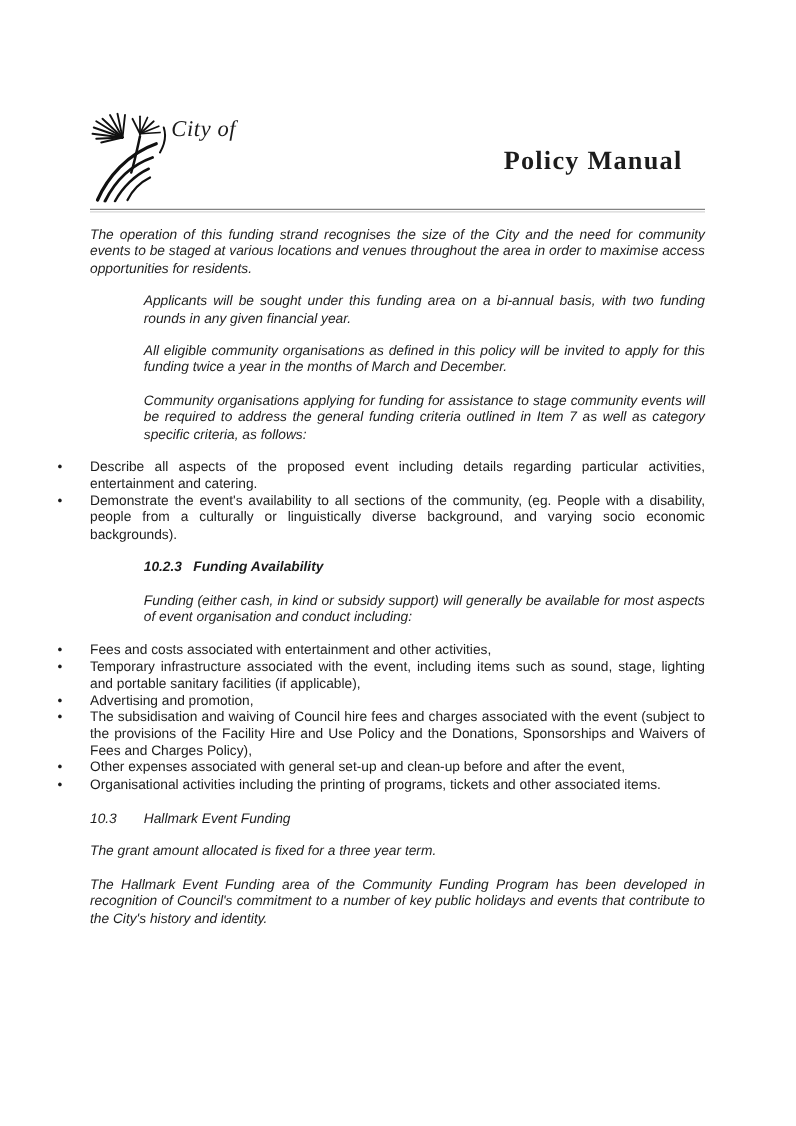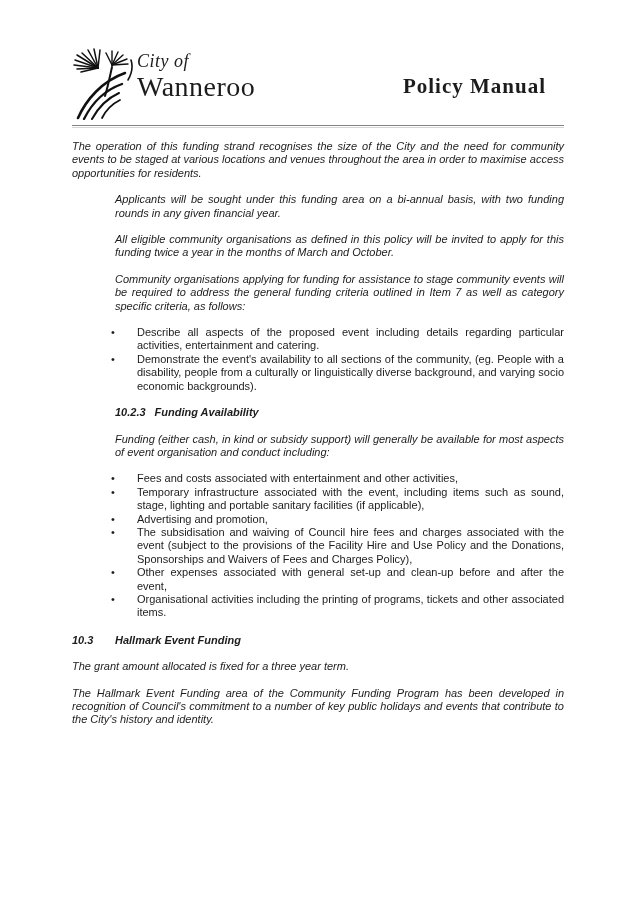--- a/index.html
+++ b/index.html
@@ -5,21 +5,21 @@
   html, body { margin: 0; padding: 0; background: #ffffff; }
   body {
     width: 637px; height: 901px;
     font-family: "Liberation Sans", sans-serif;
     color: #1c1c1c;
     overflow: hidden;
   }
   .page {
     width: 637px; height: 901px;
     box-sizing: border-box;
-    padding: 48px 73px 0 72px;
+    padding: 90px 73px 0 72px;
     background: #fff;
   }
   
   .header-row {
     display: flex;
     justify-content: space-between;
     align-items: flex-end;
     height: 72px;
   }
   .brand { display: flex; align-items: flex-start; }
@@ -62,29 +62,28 @@
   .p-ind { margin-left: 43px !important; }
   .h-sub {
     margin: 13px 0 13px 43px;
     font-weight: bold;
     font-style: italic;
     font-size: 11px;
   }
   .h-sub .num { margin-right: 9px; }
   .h-top {
     margin: 14px 0 13px 0;
-    font-weight: bold;
+    font-weight: normal;
     font-style: italic;
     font-size: 11px;
   }
   .h-top .num { display: inline-block; width: 43px; font-style: italic; }
   ul.bullets { margin: 13px 0; padding: 0; list-style: none; }
   ul.bullets li {
     position: relative;
-    margin-left: 65px;
     text-align: justify;
   }
   ul.bullets li::before {
     content: "\2022";
     position: absolute;
     left: -26px;
     top: 0;
   }
 </style>
 </head>
@@ -123,35 +122,34 @@
             <path d="M40 17 L 51 7"></path>
             <path d="M40 17 L 55 11"></path>
             <path d="M40 17 L 56 16"></path>
           </g>
 
           <path d="M59 12 C 61 18, 60 25, 56 32" stroke-width="1.6"></path>
         </g>
       </svg>
       <div class="brand-text">
         <div class="city-of">City of</div>
-        <div class="wanneroo">Wanneroo</div>
       </div>
     </div>
     <div class="manual-title">Policy Manual</div>
   </div>
 
   <hr class="rule">
 
   <main>
 
     <p class="p-first">The operation of this funding strand recognises the size of the City and the need for community events to be staged at various locations and venues throughout the area in order to maximise access opportunities for residents.</p>
 
     <div>
       <p class="p-ind">Applicants will be sought under this funding area on a bi-annual basis, with two funding rounds in any given financial year.</p>
-      <p class="p-ind">All eligible community organisations as defined in this policy will be invited to apply for this funding twice a year in the months of March and October.</p>
+      <p class="p-ind">All eligible community organisations as defined in this policy will be invited to apply for this funding twice a year in the months of March and December.</p>
     </div>
 
     <div>
       <p class="p-ind">Community organisations applying for funding for assistance to stage community events will be required to address the general funding criteria outlined in Item 7 as well as category specific criteria, as follows:</p>
       <ul class="bullets">
         <li><span>Describe all aspects of the proposed event including details regarding particular activities, entertainment and catering.</span></li>
         <li><span>Demonstrate the event's availability to all sections of the community, (eg. People with a disability, people from a culturally or linguistically diverse background, and varying socio economic backgrounds).</span></li>
       </ul>
     </div>
 

